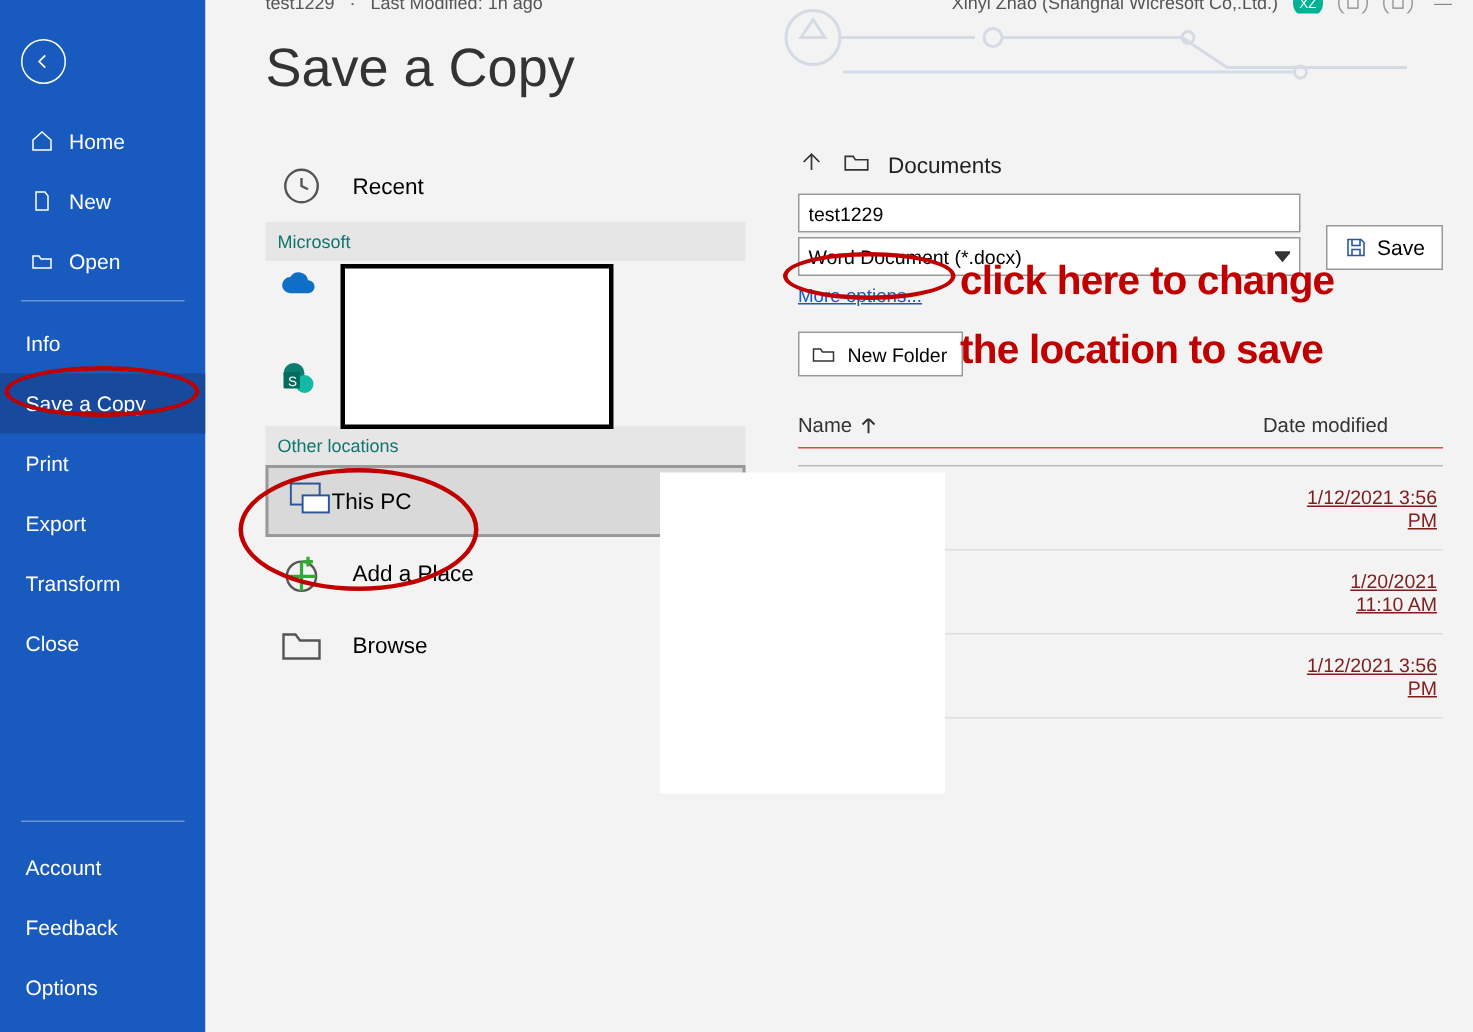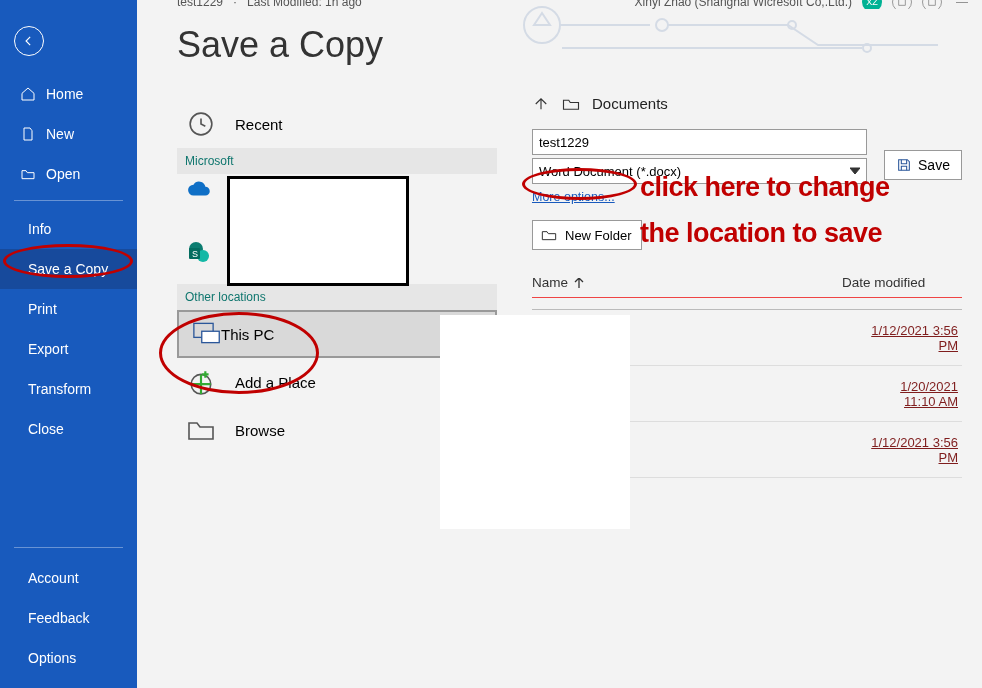--- a/index.html
+++ b/index.html
@@ -16,21 +16,21 @@
     cursor: pointer;
   }
   .back-btn svg { width: 14px; height: 14px; stroke: #fff; fill: none; stroke-width: 2; }
   .nav-top { margin-top: 18px; }
   .nav-item {
     display: flex; align-items: center; height: 40px; padding-left: 20px;
     font-size: 14px; cursor: pointer; position: relative;
   }
   .nav-item .icon { width: 16px; height: 16px; margin-right: 10px; stroke: #fff; fill: none; stroke-width: 1.5; }
   .nav-sep { height: 1px; background: rgba(255,255,255,0.35); margin: 6px 14px 8px 14px; }
-  .nav-sub { padding-left: 28px; height: 40px; display:flex; align-items:center; font-size:14px; cursor:pointer; }
+  .nav-sub { padding-left: 17px; height: 40px; display:flex; align-items:center; font-size:14px; cursor:pointer; }
   .nav-sub.selected { background: #174a9c; }
   .nav-bottom { position: absolute; bottom: 10px; left: 0; right: 0; }
   .nav-bottom .nav-sep { margin-bottom: 10px; }
 
   
   .ann-oval-sidebar {
     position:absolute; left:3px; top:244px; width:130px; height:34px;
     border: 3px solid #c00000; border-radius: 50%;
   }
 
@@ -75,21 +75,21 @@
   }
 
   
   .ann-oval-thispc {
     position:absolute; left:159px; top:312px; width:160px; height:82px;
     border: 3px solid #c00000; border-radius: 50%;
   }
 
   
   .save-panel { position:absolute; left: 395px; top: 95px; right: 20px; }
-  .crumb-row { display:flex; gap:12px; height:30px; margin-bottom:4px; font-size:15px; color:#222; }
+  .crumb-row { display:flex; align-items:center; gap:12px; height:30px; margin-bottom:4px; font-size:15px; color:#222; }
   .crumb-row svg { width:18px; height:18px; stroke:#333; fill:none; stroke-width:1.5; }
   .fname-input {
     width: 335px; height: 26px; border:1px solid #999; background:#fff;
     padding:0 6px; font-size:13px;
   }
   .ftype-select {
     width: 335px; height: 26px; border:1px solid #999; background:#fff;
     display:flex; align-items:center; justify-content:space-between;
     padding:0 6px; font-size:13px; margin-top:3px; cursor:pointer;
   }

